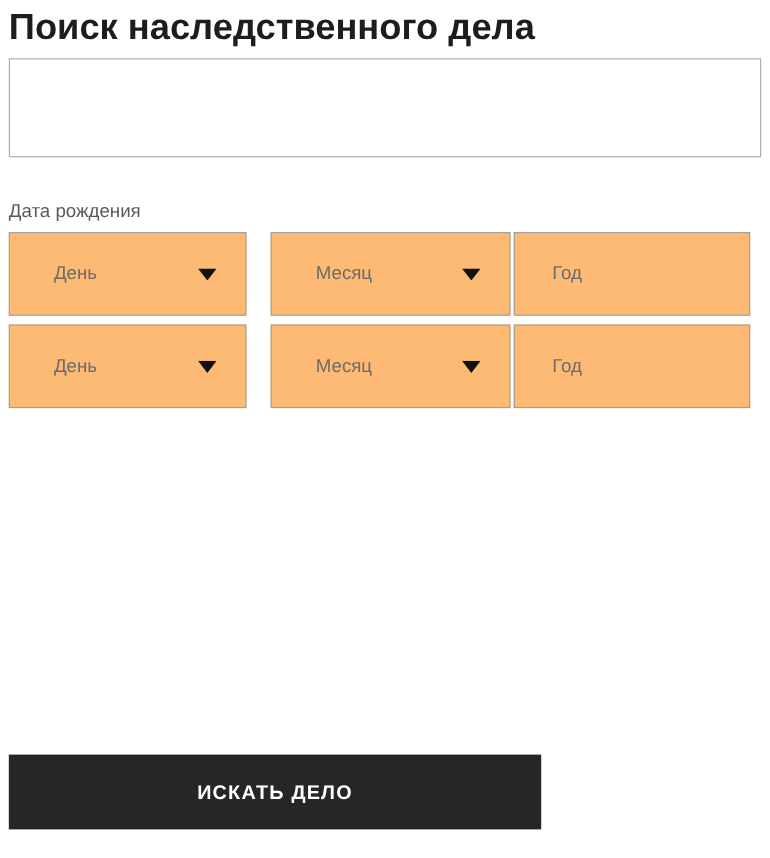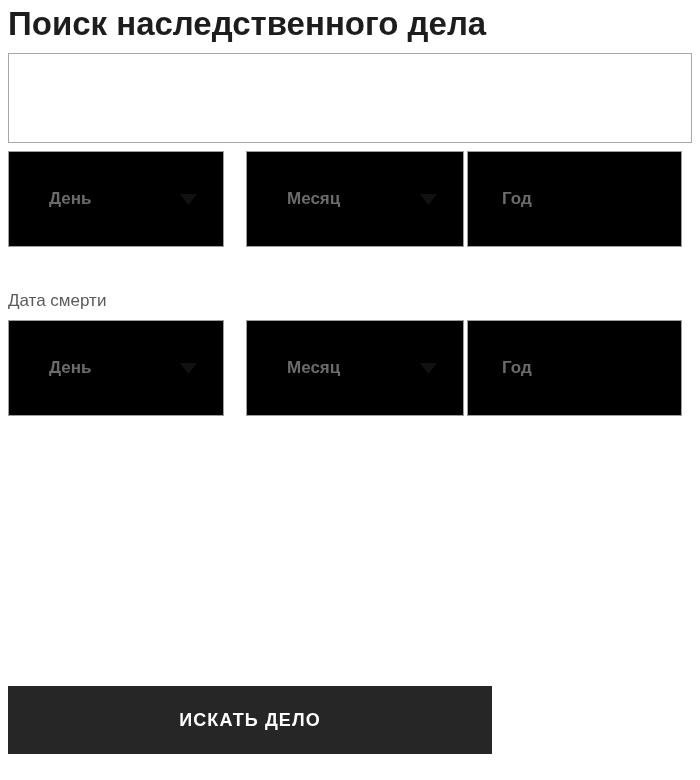--- a/index.html
+++ b/index.html
@@ -72,27 +72,26 @@
   .text-input::placeholder { color: #8f8f8f; }
 
   
   .date-row {
     display: flex;
     align-items: flex-start;
     margin-top: 8px;
   }
   .ctl {
     box-sizing: border-box;
-    height: 96px;
+    height: 76px;
     border: 1px solid #9e9e9e;
-    background: #000000;
+    background: #fdba74;
     display: flex;
     align-items: center;
     position: relative;
-    font-weight: bold;
   }
   .ctl-day   { width: 216px; }
   .ctl-month { width: 218px; margin-left: 22px; }
   .ctl-year  { width: 215px; margin-left: 3px; }
 
   .ctl-text {
     font-size: 17px;
     color: #6b6b6b;
     padding-left: 40px;
     white-space: nowrap;
@@ -140,20 +139,21 @@
 </head>
 <body>
 
 <div class="page">
 
   <h1 class="page-title">Поиск наследственного дела</h1>
 
 
   <input class="text-input" type="text" value="" placeholder="" style="">
 
+  <div class="field-label label-birth">Дата рождения</div>
 
   <div class="date-row">
 
     <div class="ctl ctl-day">
       <span class="ctl-text">День</span>
       <span class="caret">
         <svg width="17" height="11" viewBox="0 0 17 11" aria-hidden="true">
           <polygon points="0,0 17,0 8.5,11" fill="#111111"></polygon>
         </svg>
       </span>
@@ -167,21 +167,20 @@
         </svg>
       </span>
     </div>
 
     <div class="ctl ctl-year">
       <span class="ctl-text">Год</span>
     </div>
 
   </div>
 
-  <div class="field-label label-death">Дата смерти</div>
 
   <div class="date-row">
 
     <div class="ctl ctl-day">
       <span class="ctl-text">День</span>
       <span class="caret">
         <svg width="17" height="11" viewBox="0 0 17 11" aria-hidden="true">
           <polygon points="0,0 17,0 8.5,11" fill="#111111"></polygon>
         </svg>
       </span>

